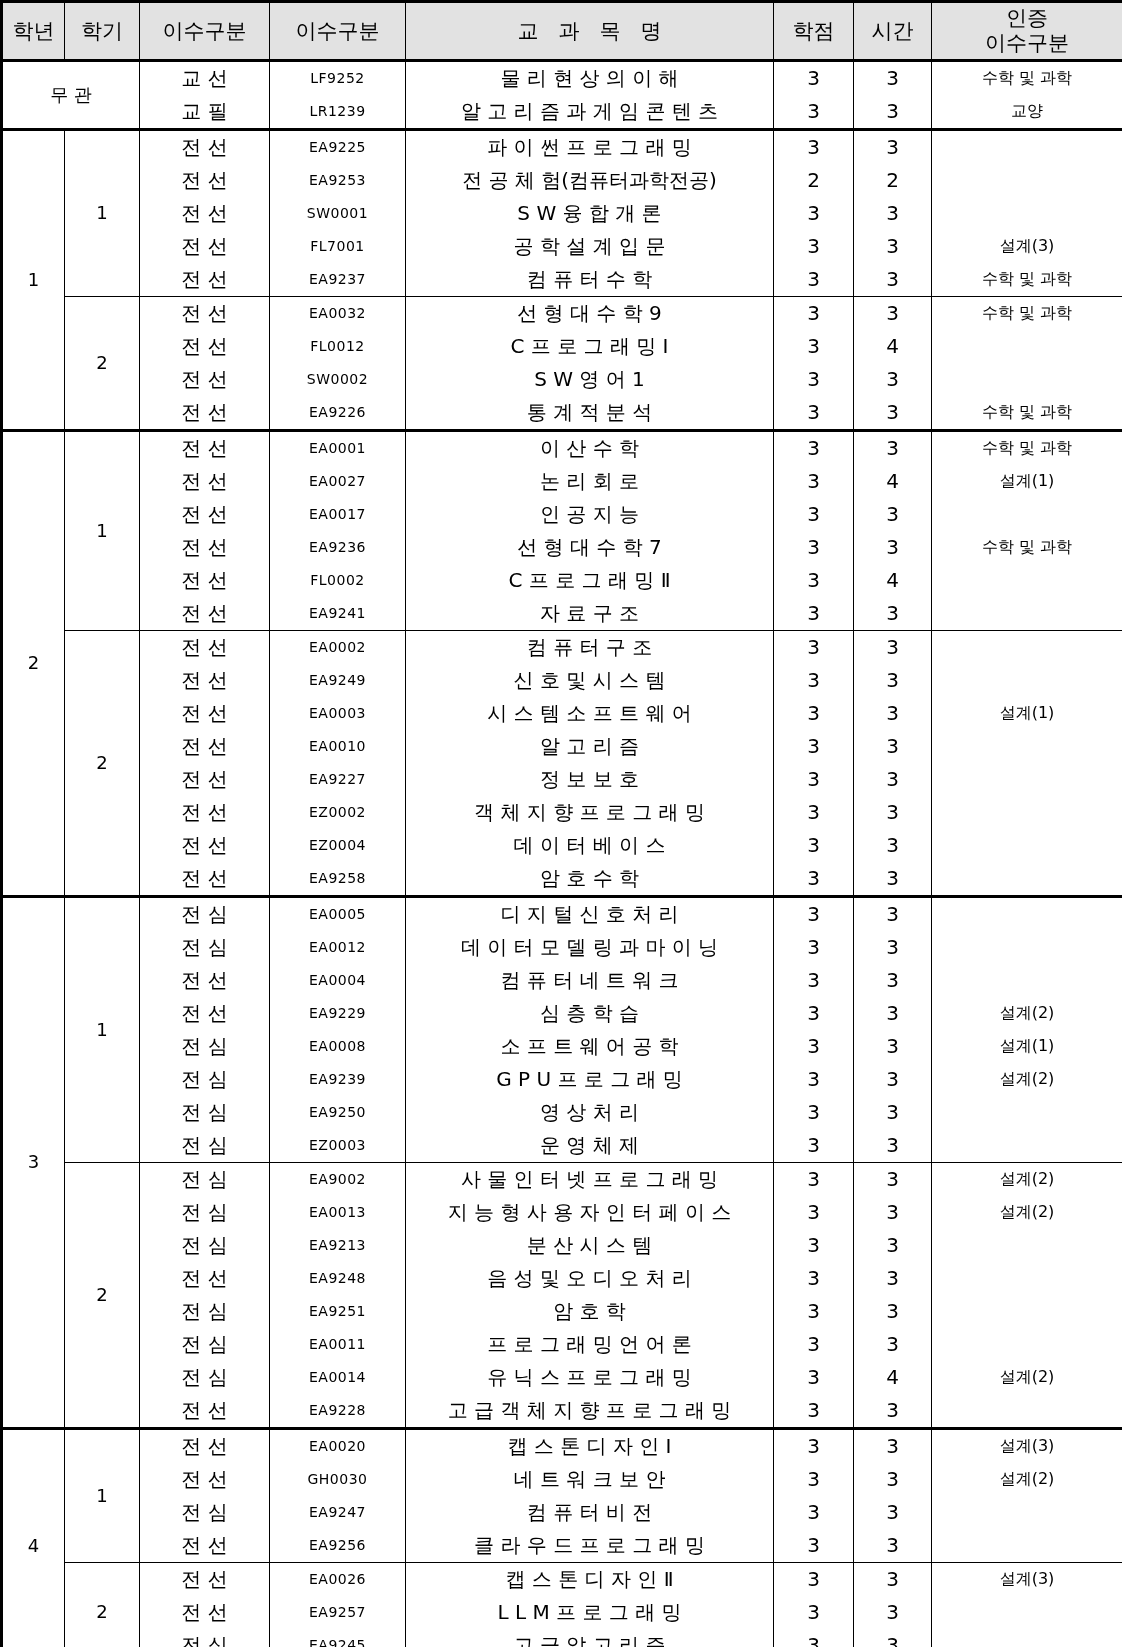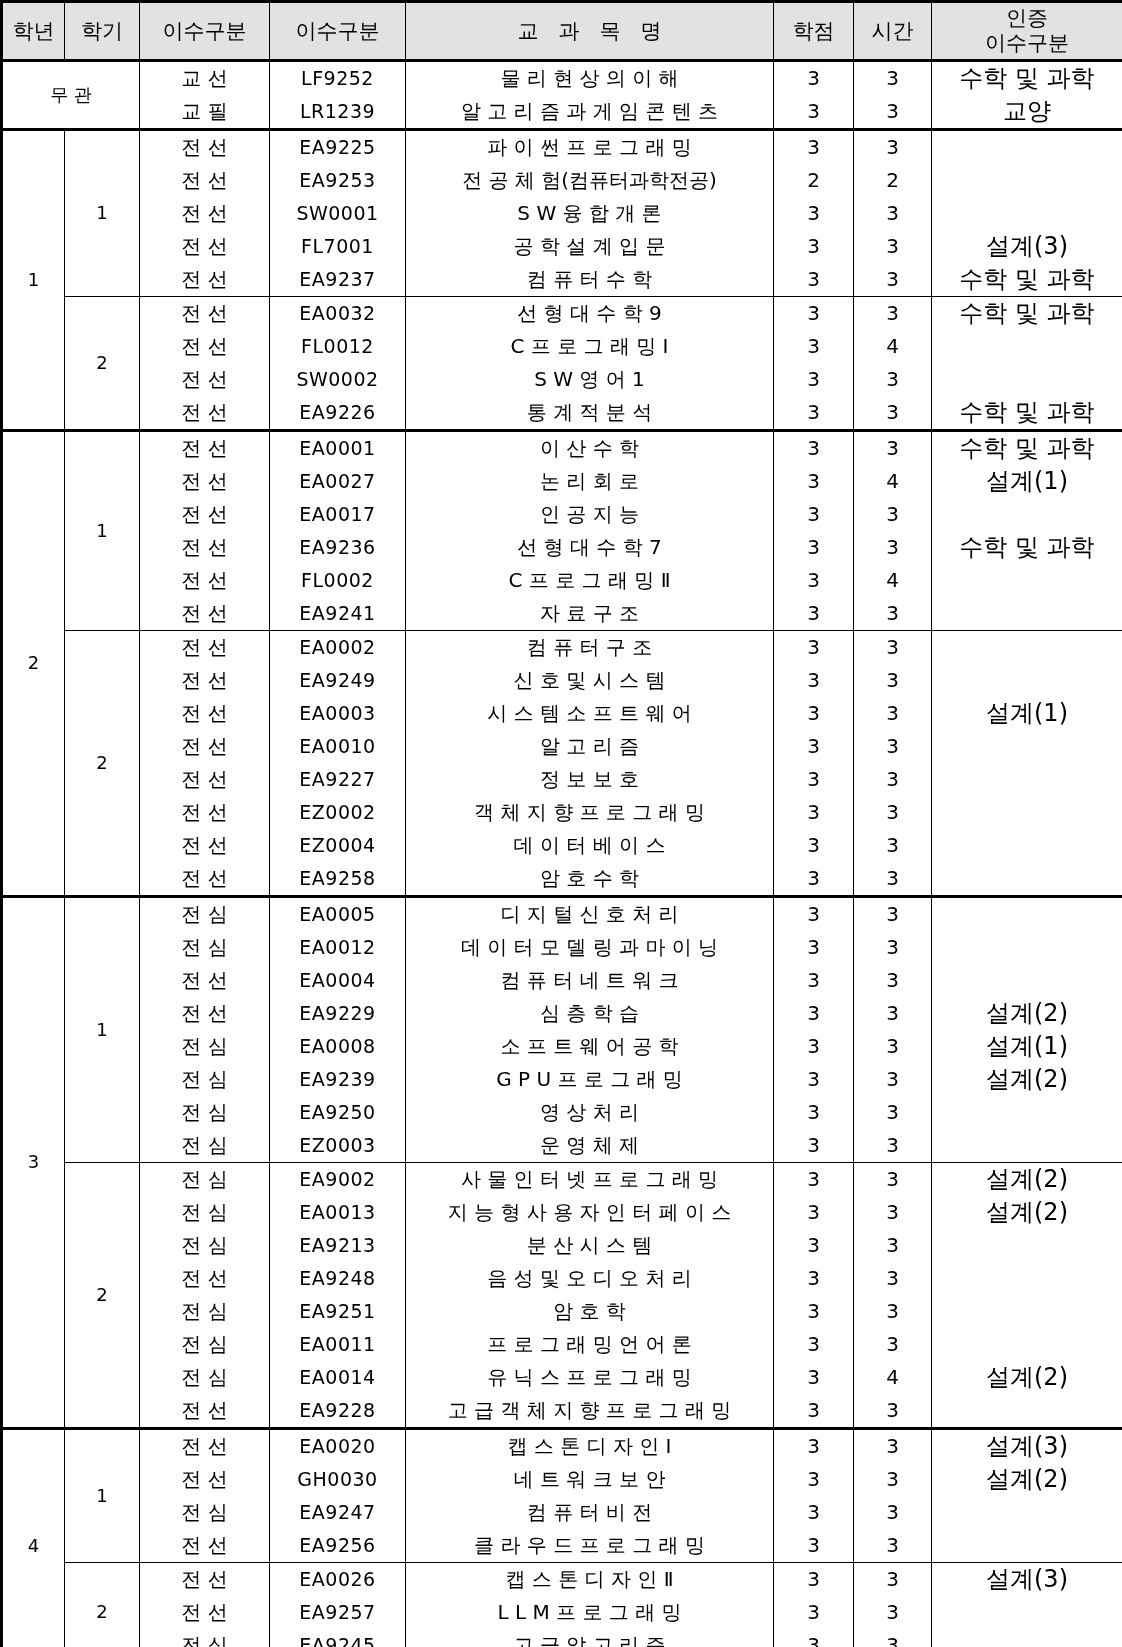--- a/index.html
+++ b/index.html
@@ -40,23 +40,23 @@
     height: 33px;
     padding: 0 2px;
     text-align: center;
     vertical-align: middle;
     white-space: pre-wrap;
     line-height: 1.15;
     overflow: hidden;
   }
   tr.sec-start > td { border-top: 3px solid #000000; }
   tr.sem-start > td { border-top: 1px solid #000000; }
-  td.code-cell { font-size: 19px; letter-spacing: 0.5px; }
+  td.code-cell { font-size: 14px; letter-spacing: 0.5px; }
   td.year-cell, td.sem-cell { font-size: 18px; }
-  td.cert-cell { font-size: 24px; }
+  td.cert-cell { font-size: 16px; }
 </style>
 </head>
 <body>
 
 <div class="page">
   <table class="curriculum">
     <colgroup>
       <col style="width:63px">
       <col style="width:75px">
       <col style="width:130px">

